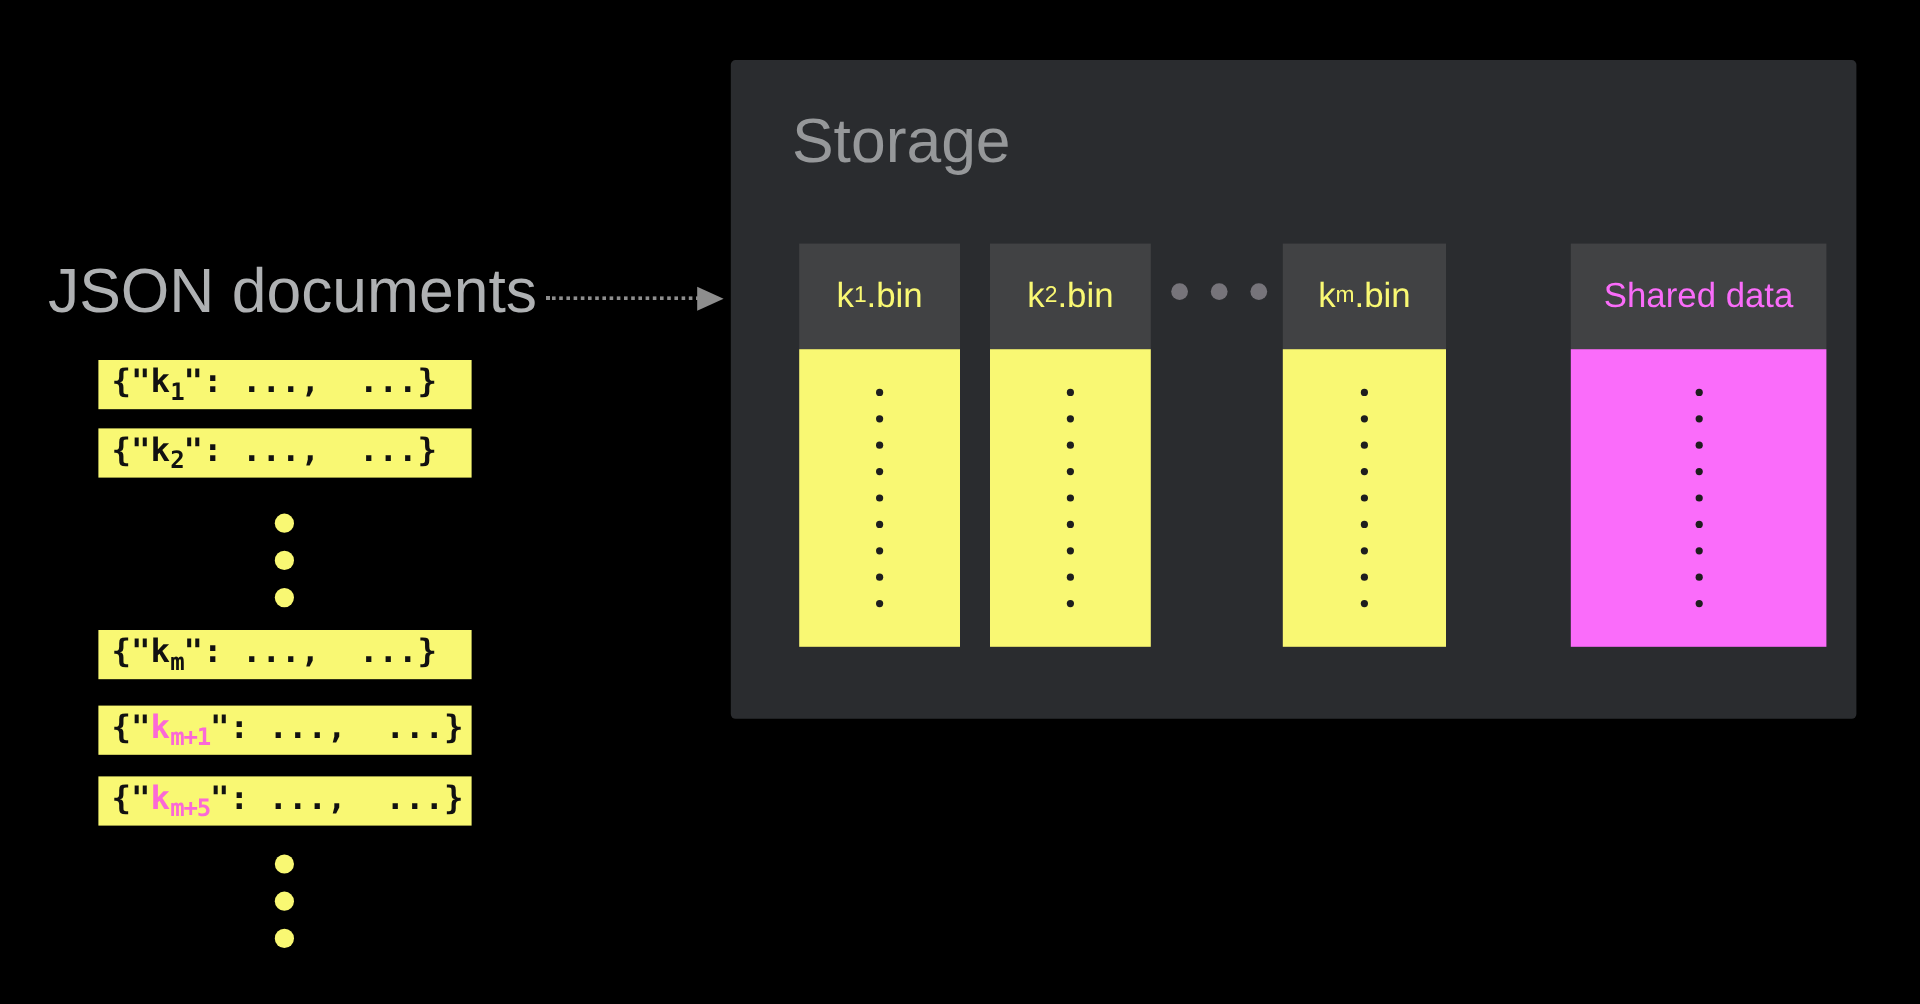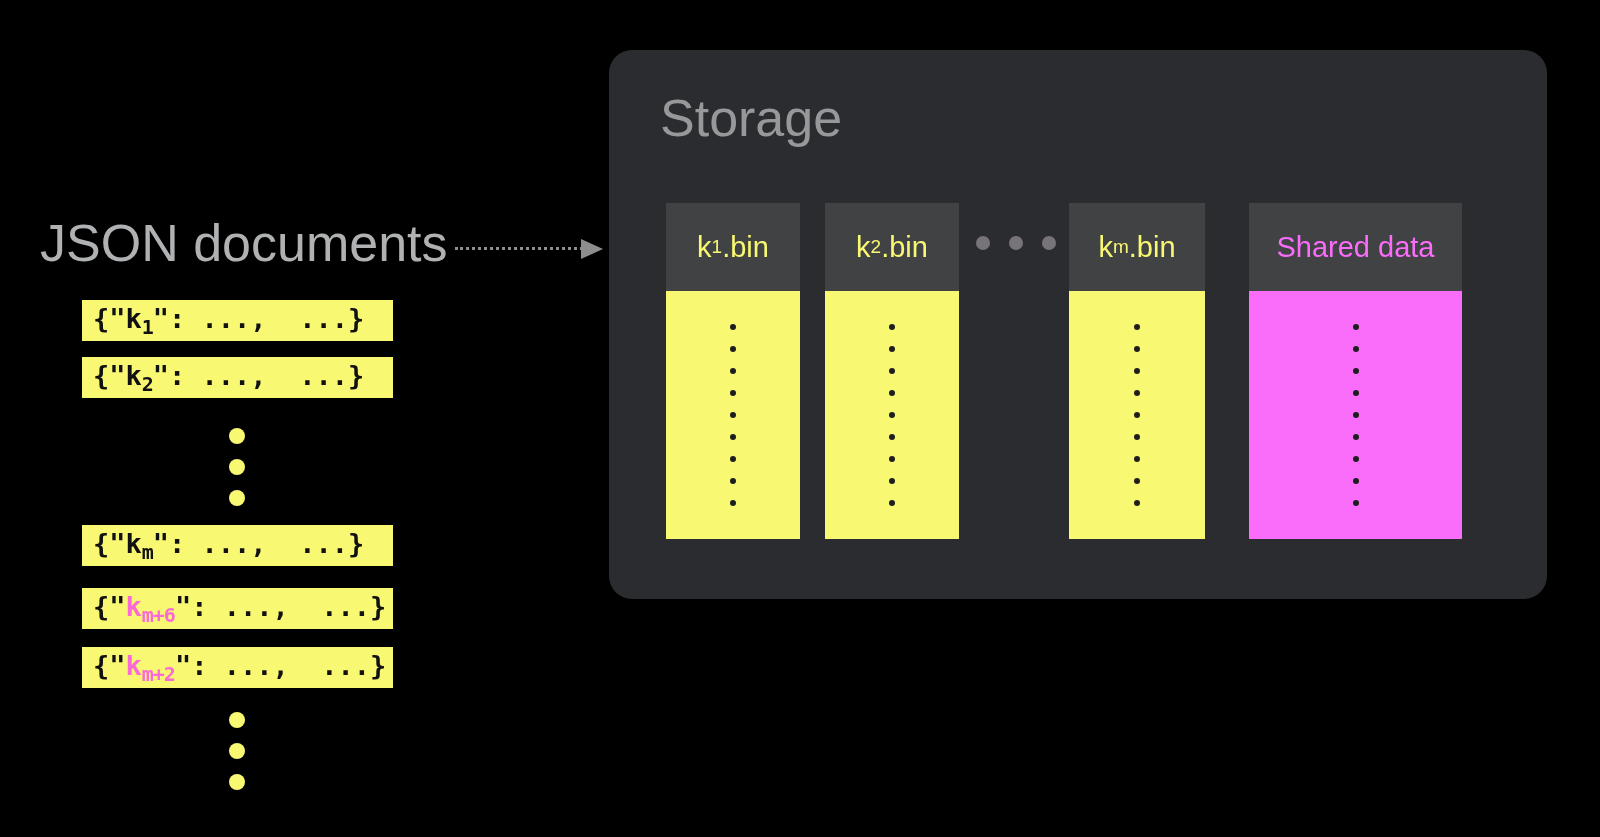--- a/index.html
+++ b/index.html
@@ -48,29 +48,29 @@
     border-top:3px dotted var(--arrow_gray);
   }
   #arrow-head{
     position:absolute;left:581px;top:239px;width:0;height:0;
     border-left:22px solid var(--arrow_gray);
     border-top:10px solid transparent;border-bottom:10px solid transparent;
   }
   
   #storage-panel{
     position:absolute;left:609px;top:50px;width:938px;height:549px;
-    background:var(--panel_bg);border-radius:23px;
+    background:var(--panel_bg);border-radius:4px;
   }
   #storage-title{
     position:absolute;left:51px;top:40px;color:var(--storage_title_gray);
     font-size:52px;font-weight:400;line-height:56px;
   }
   .storage-col{position:absolute;top:153px;}
   #col-k1{left:57px;width:134px;} #col-k2{left:216px;width:134px;}
-  #col-km{left:460px;width:136px;} #col-shared{left:640px;width:213px;}
+  #col-km{left:460px;width:136px;} #col-shared{left:700px;width:213px;}
   .col-header{
     height:88px;background:var(--header_bg);
     display:flex;align-items:center;justify-content:center;
     font-size:29px;font-weight:500;color:var(--yellow);white-space:pre;
   }
   .col-header .sub-key{font-size:19px;vertical-align:-5px;}
   #col-shared .col-header{color:var(--magenta);}
   .col-body{
     height:248px;background:var(--yellow);
     display:flex;flex-direction:column;align-items:center;justify-content:center;gap:16px;
@@ -99,24 +99,24 @@
   <div id="left-ellipsis-1" class="yellow-ellipsis">
       <span class="dot"></span>
       <span class="dot"></span>
       <span class="dot"></span>
     </div>
 
   <div id="doc-3" class="doc-bar">
     <span class="code"><span>{"</span><span class="key">k</span><span class="sub-key">m</span><span>": ...,  ...}</span></span>
   </div>
   <div id="doc-4" class="doc-bar hl">
-    <span class="code"><span>{"</span><span class="key">k</span><span class="sub-key">m+6</span><span>": ...,  ...}</span></span>
+    <span class="code"><span>{"</span><span class="key">k</span><span class="sub-key">m+1</span><span>": ...,  ...}</span></span>
   </div>
   <div id="doc-5" class="doc-bar hl">
-    <span class="code"><span>{"</span><span class="key">k</span><span class="sub-key">m+2</span><span>": ...,  ...}</span></span>
+    <span class="code"><span>{"</span><span class="key">k</span><span class="sub-key">m+5</span><span>": ...,  ...}</span></span>
   </div>
 
   <div id="left-ellipsis-2" class="yellow-ellipsis">
       <span class="dot"></span>
       <span class="dot"></span>
       <span class="dot"></span>
     </div>
 
   <div id="arrow-line"></div>
   <div id="arrow-head"></div>

